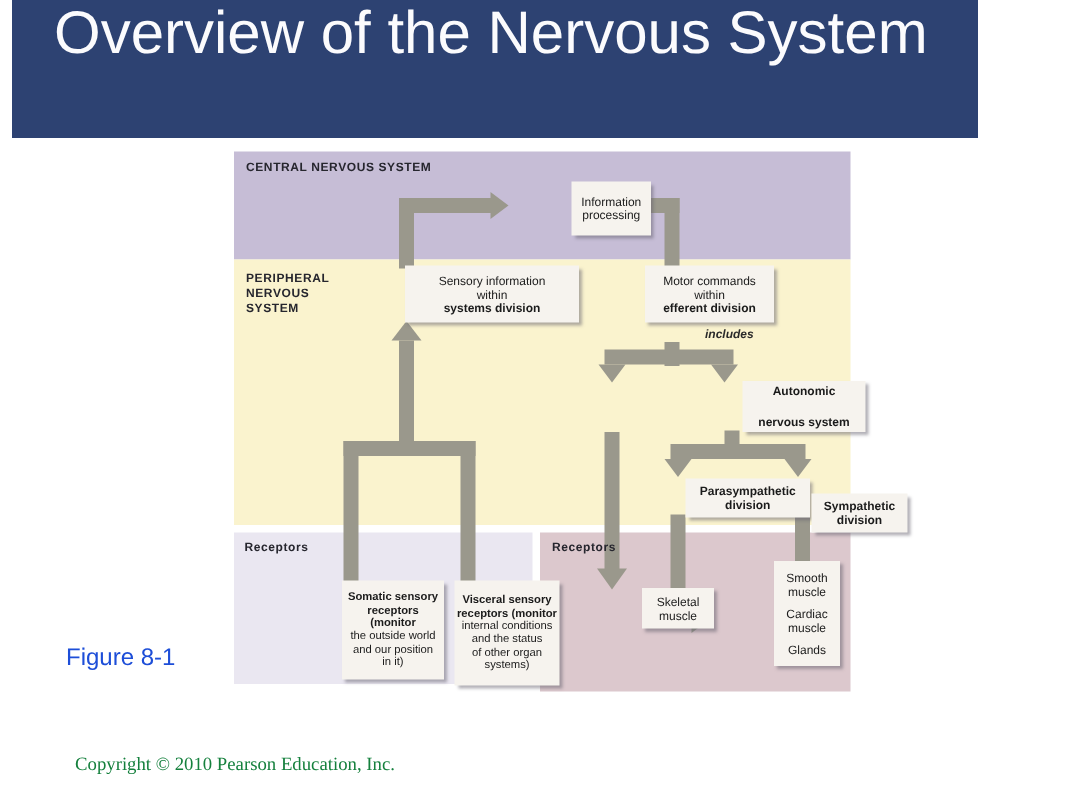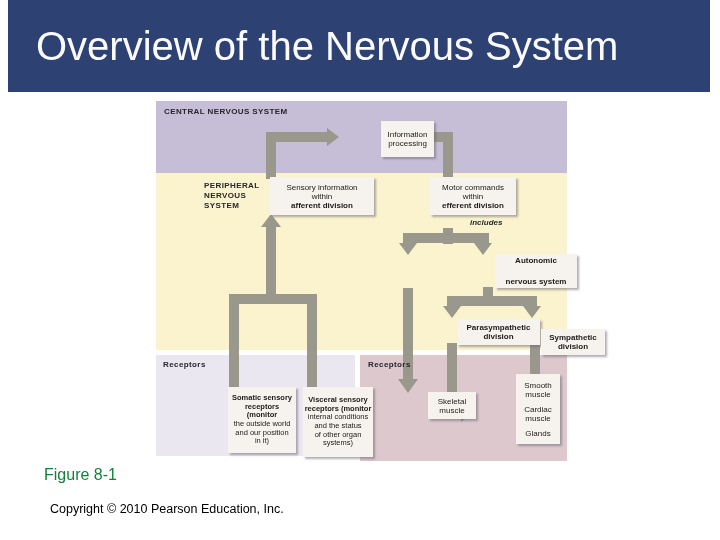--- a/index.html
+++ b/index.html
@@ -3,22 +3,22 @@
 <meta charset="utf-8">
 <style>
   :root{
     --header-bg:#2d4272; --cns-region:#c6bdd6; --pns-region:#faf3ce;
     --receptors-region:#eae7f1; --effectors-region:#dcc8cd;
     --connector-gray:#9a988c; --node-bg:#f6f3ee;
   }
   html,body{margin:0;padding:0;}
   body{width:720px;height:540px;background:#ffffff;position:relative;overflow:hidden;
        font-family:"Liberation Sans",sans-serif;}
-  .title-bar{position:absolute;left:8px;top:0;width:702px;height:92px;
-             background:var(--header-bg);display:flex;align-items:center;}
+  .title-bar{position:absolute;left:8px;top:0;width:644px;height:92px;
+             background:var(--header-bg);display:flex;align-items:flex-start;}
   .title-bar .title{color:#fbfbfd;font-size:40px;padding-left:28px;letter-spacing:0px;
                     white-space:nowrap;}
   .diagram{position:absolute;left:156px;top:101px;width:411px;height:360px;}
   .region{position:absolute;z-index:1;}
   .region.cns{left:0;top:0;width:411px;height:72px;background:var(--cns-region);}
   .region.pns{left:0;top:72px;width:411px;height:177px;background:var(--pns-region);}
   .region.receptors{left:0;top:254px;width:199px;height:101px;background:var(--receptors-region);}
   .region.effectors{left:204px;top:254px;width:207px;height:106px;background:var(--effectors-region);}
   .region-label{position:absolute;z-index:3;font-weight:bold;font-size:8px;
                 color:#26262e;letter-spacing:0.4px;line-height:10px;}
@@ -38,42 +38,42 @@
         box-shadow:2px 2px 2px rgba(100,95,110,.5);
         font-size:8px;line-height:9px;color:#1b1b1b;text-align:center;
         display:flex;flex-direction:column;justify-content:center;padding:2px 1px;
         box-sizing:border-box;margin-left:44px;}
   .nbox .ln{display:block;}
   .nbox .ln.b{font-weight:bold;}
   .nbox.small{font-size:7.5px;line-height:8.6px;}
   .nbox .item{display:block;margin:3px 0;}
   .includes{position:absolute;z-index:3;font-size:8px;font-style:italic;font-weight:bold;
             color:#2a2a2a;padding-left:40px;}
-  .figure-label{position:absolute;left:44px;top:430px;font-size:16px;color:#15803d;z-index:4;margin-top:36px;}
-  .copyright{position:absolute;left:50px;top:502px;font-family:Liberation Sans, sans-serif;
-             font-size:12.5px;color:#000000;z-index:4;}
+  .figure-label{position:absolute;left:44px;top:430px;font-size:16px;color:#1d4ed8;z-index:4;}
+  .copyright{position:absolute;left:50px;top:502px;font-family:Liberation Serif, serif;
+             font-size:12.5px;color:#15803d;z-index:4;}
 </style>
 </head>
 <body>
 
 <div>
 
   <div class="title-bar">
     <span class="title">Overview of the Nervous System</span>
   </div>
 
   <div class="diagram">
 
     <div class="region cns"></div>
     <div class="region pns"></div>
     <div class="region receptors"></div>
     <div class="region effectors"></div>
 
     <div class="region-label" style="left:8px;top:6px;">CENTRAL NERVOUS SYSTEM</div>
-    <div class="region-label" style="left:8px;top:80px;margin-left:40px;">
+    <div class="region-label" style="left:8px;top:80px;">
       <span class="ln" style="display:block">PERIPHERAL</span>
       <span class="ln" style="display:block">NERVOUS</span>
       <span class="ln" style="display:block">SYSTEM</span>
     </div>
     <div class="region-label" style="left:7px;top:259px;text-align:center;">Receptors</div>
     <div class="region-label" style="left:212px;top:259px;">Receptors</div>
 
     <div class="seg" style="left:110px;top:31px;width:62px;height:10px;"></div>
     <div class="seg" style="left:110px;top:31px;width:10px;height:47px;"></div>
     <div class="ah right" style="left:171px;top:27px;"></div>
@@ -107,24 +107,24 @@
     <div class="seg" style="left:372px;top:307px;width:12px;height:10px;"></div>
     <div class="ah left" style="left:361px;top:303px;"></div>
 
     <div class="includes" style="left:274px;top:117px;">includes</div>
 
     <div class="nbox" style="left:181px;top:20px;width:53px;height:36px;">
       <span class="ln">Information</span>
       <span class="ln">processing</span>
     </div>
 
-    <div class="nbox" style="left:70px;top:76px;width:104px;height:38px;">
+    <div class="nbox" style="left:70px;top:76px;width:116px;height:38px;">
       <span class="ln">Sensory information</span>
       <span class="ln">within</span>
-      <span class="ln b">afferent division</span>
+      <span class="ln b">systems division</span>
     </div>
 
     <div class="nbox" style="left:230px;top:76px;width:86px;height:38px;justify-content:center;">
       <span class="ln">Motor commands</span>
       <span class="ln">within</span>
       <span class="ln b">efferent division</span>
     </div>
 
 
     <div class="nbox" style="left:295px;top:153px;width:82px;height:34px;gap:12px;">

